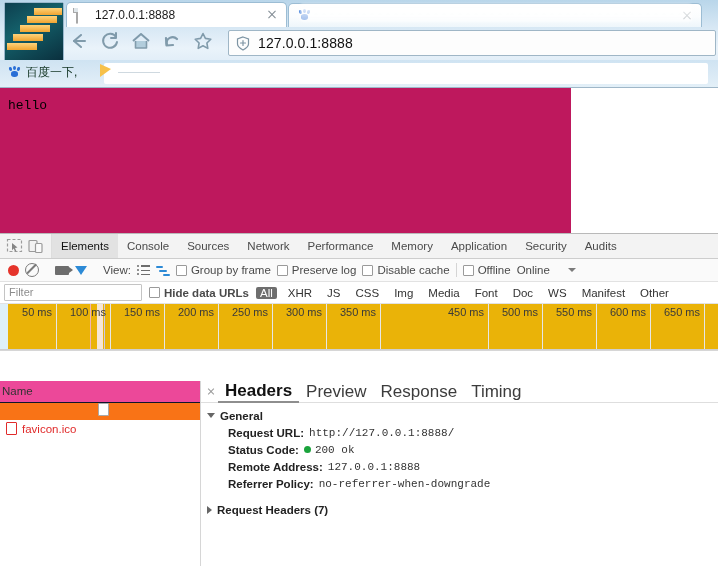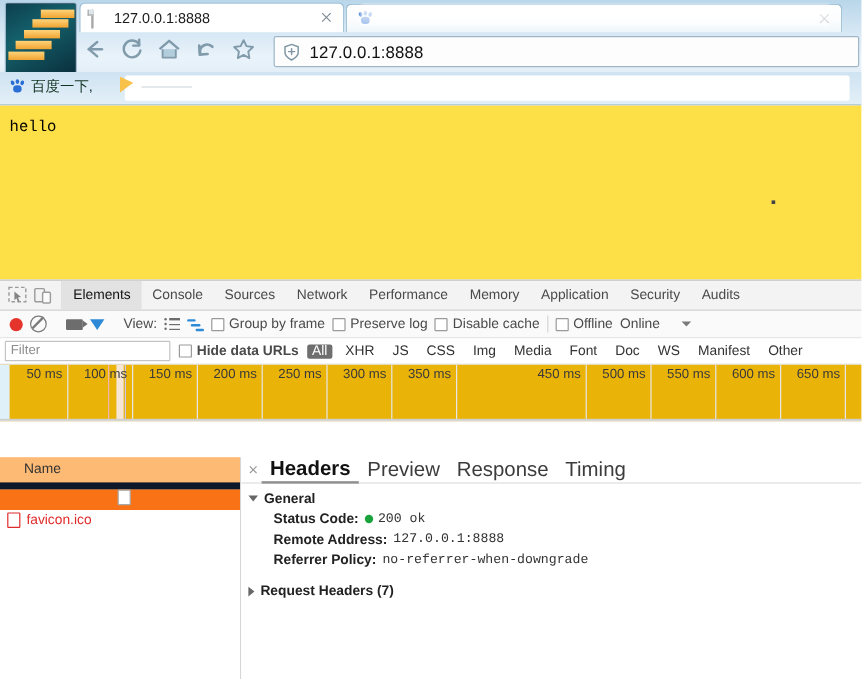--- a/index.html
+++ b/index.html
@@ -64,21 +64,21 @@
     background:linear-gradient(180deg,#cfe3f2,#e4f0f8);}
   .bm{position:absolute;left:8px;top:64px;display:flex;align-items:center;gap:5px;}
   .bm-label{font-size:12px;color:#132;}
   .bm-blank{position:absolute;left:104px;top:63px;width:604px;height:21px;background:#fff;border-radius:2px;}
   .bm-cursor{position:absolute;left:100px;top:64px;width:0;height:0;
     border-left:11px solid #f7c14a;border-top:5px solid transparent;border-bottom:8px solid transparent;}
   .bm-dash{position:absolute;left:118px;top:72px;width:42px;height:1px;background:#cfd9e0;}
   .chrome-bottomline{position:absolute;left:0;top:87px;width:718px;height:1px;background:#9fb7c8;}
 
   
-  .viewport{position:absolute;left:0;top:88px;width:718px;height:145px;background:#fde047;overflow:hidden;text-align:center;}
+  .viewport{position:absolute;left:0;top:88px;width:571px;height:145px;background:#be185d;overflow:hidden;text-align:center;}
   .page-text{position:absolute;left:8px;top:10px;font-family:"Liberation Mono",monospace;
     font-size:13px;color:#000;}
   .page-dot{position:absolute;left:643px;top:79px;width:3px;height:3px;background:#444;}
 
   
   .devtools{position:absolute;left:0;top:233px;width:718px;height:333px;background:#fff;
     border-top:1px solid #b9b9b9;font-size:11.5px;color:#303030;}
 
   .dt-tabs{position:relative;height:24px;background:#f3f3f3;border-bottom:1px solid #cdcdcd;display:flex;align-items:center;}
   .dt-toolicons{display:flex;align-items:center;gap:4px;padding:0 7px 0 6px;border-right:1px solid #ddd;height:100%;}
@@ -119,22 +119,22 @@
   .dt-ruler{position:relative;height:46px;border-bottom:1px solid #d6d6d6;background:#eab308;overflow:hidden;}
   .rtick{position:absolute;top:0;height:46px;border-right:1px solid #e6e6e6;}
   .rtick span{position:absolute;right:4px;top:2px;font-size:11px;color:#3a3a3a;white-space:nowrap;}
   .ruler-base{position:absolute;left:0;bottom:0;width:718px;height:1px;background:#cfcfcf;}
   .ev-line{position:absolute;top:0;width:1px;height:46px;}
   .band{position:absolute;top:0;height:46px;}
 
   
   .dt-body{position:absolute;left:0;top:147px;width:718px;height:186px;display:flex;}
   .reqpane{width:200px;height:100%;border-right:1px solid #d6d6d6;background:#fff;}
-  .rq-head{height:21px;line-height:21px;padding-left:20px;border-bottom:6px solid #0f172a;
-    font-size:11.5px;color:#333;background:#fdba74;}
+  .rq-head{height:21px;line-height:21px;padding-left:2px;border-bottom:1px solid #0f172a;
+    font-size:11.5px;color:#333;background:#ec4899;}
   .rq-row{height:17px;display:flex;align-items:center;gap:5px;padding-left:6px;font-size:11.5px;}
   .rq-row.sel{background:#f97316;flex-direction:column;}
   .rq-ico{width:9px;height:11px;background:#fff;border:1px solid #a9a9a9;border-radius:1px;flex:0 0 auto;}
   .rq-ico.err{border-color:#e02b2b;}
   .rq-name{white-space:nowrap;overflow:hidden;text-overflow:ellipsis;}
   .rq-name.err{color:#e02b2b;}
 
   .detpane{flex:1 1 auto;height:100%;background:#fff;overflow:hidden;}
   .det-tabs{height:21px;border-bottom:1px solid #dedede;display:flex;align-items:center;gap:0;padding-left:3px;}
   .xclose{width:14px;height:14px;position:relative;opacity:.6;flex:0 0 auto;}
@@ -409,20 +409,24 @@
           <span class="det-tab">Timing</span>
         </div>
 
         <div class="det-body">
           <div class="sec-head">
             <span class="tri open"></span>
             <span>General</span>
           </div>
 
           <div class="kv">
+            <span class="k">Request URL:</span>
+            <span class="v">http://127.0.0.1:8888/</span>
+          </div>
+          <div class="kv">
             <span class="k">Status Code:</span>
             <span class="greendot"></span>
             <span class="v" style="margin-left:0;">200  ok</span>
           </div>
           <div class="kv">
             <span class="k">Remote Address:</span>
             <span class="v">127.0.0.1:8888</span>
           </div>
           <div class="kv">
             <span class="k">Referrer Policy:</span>

